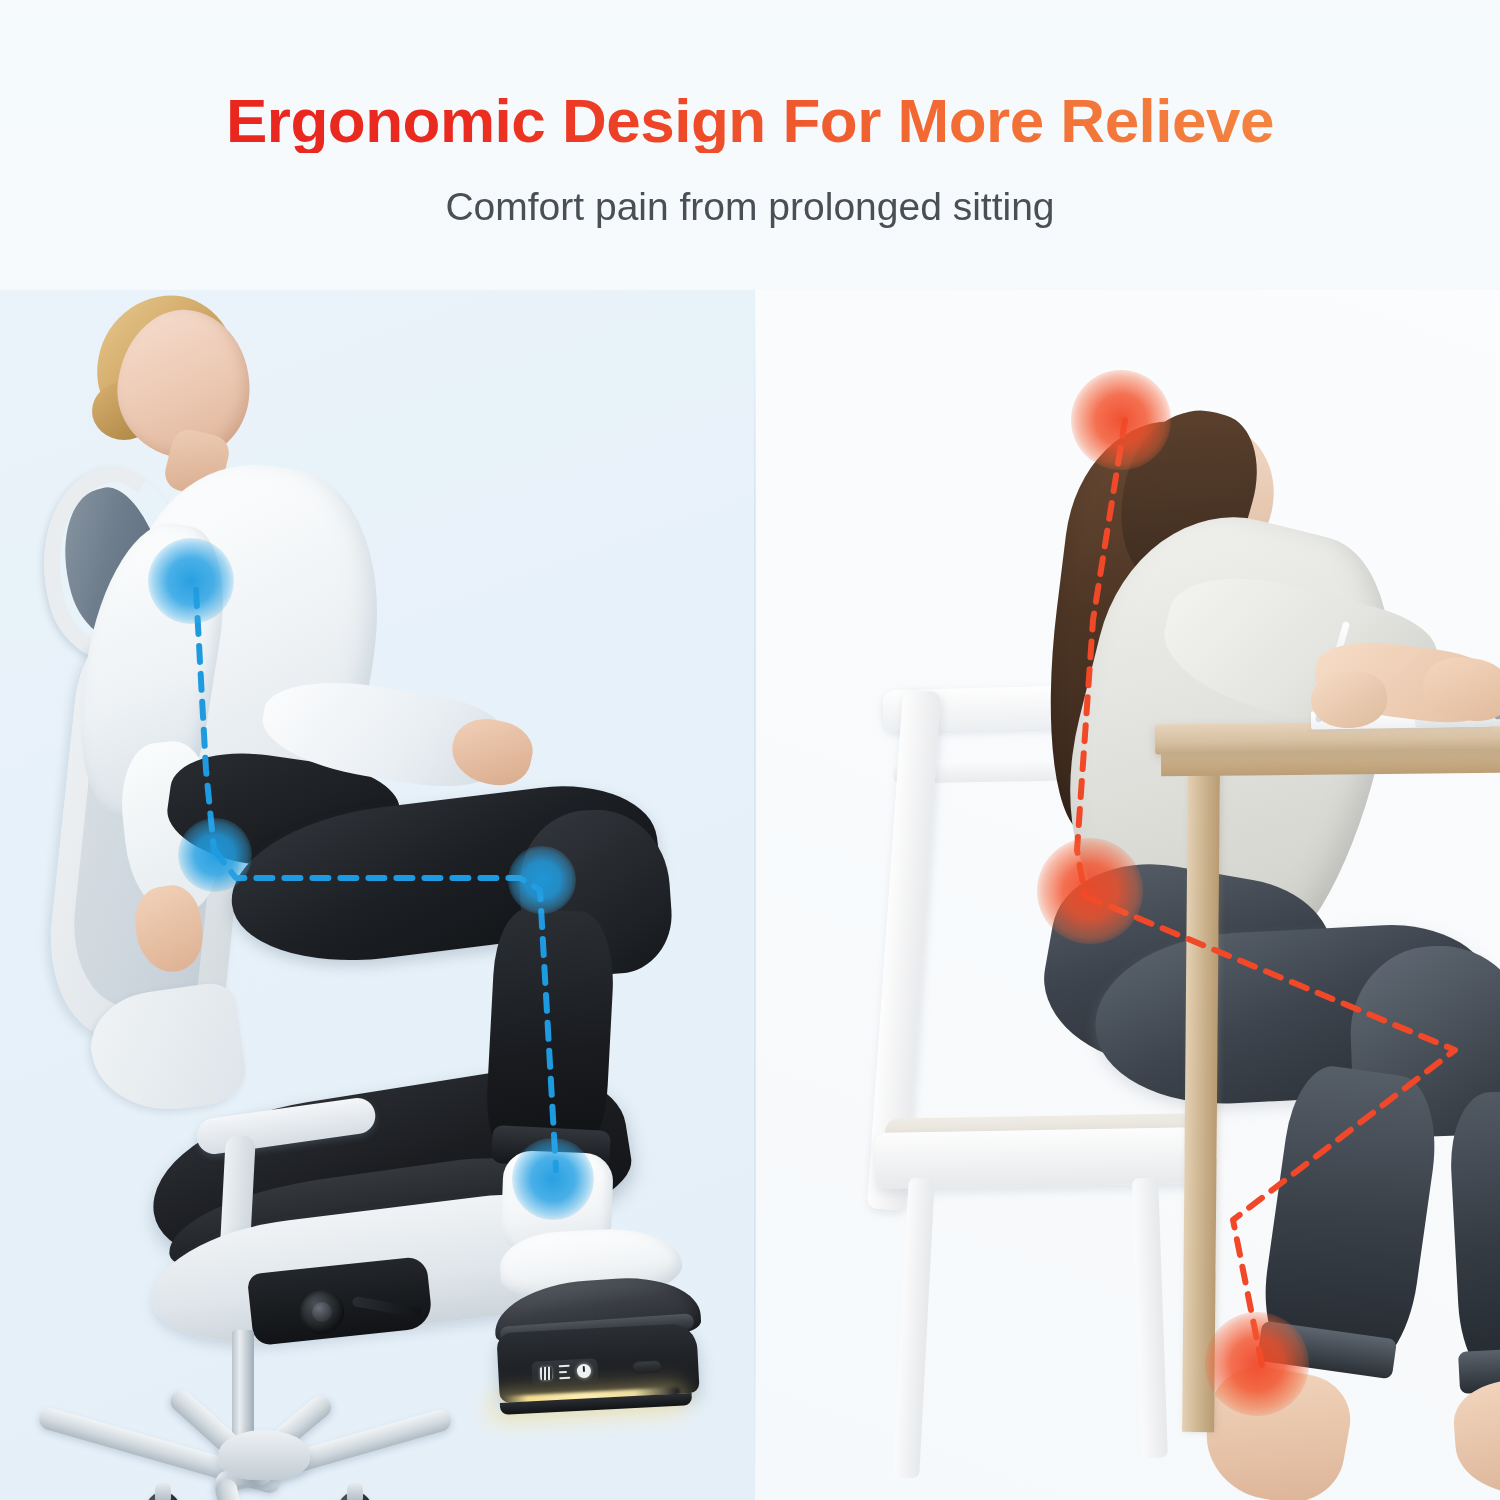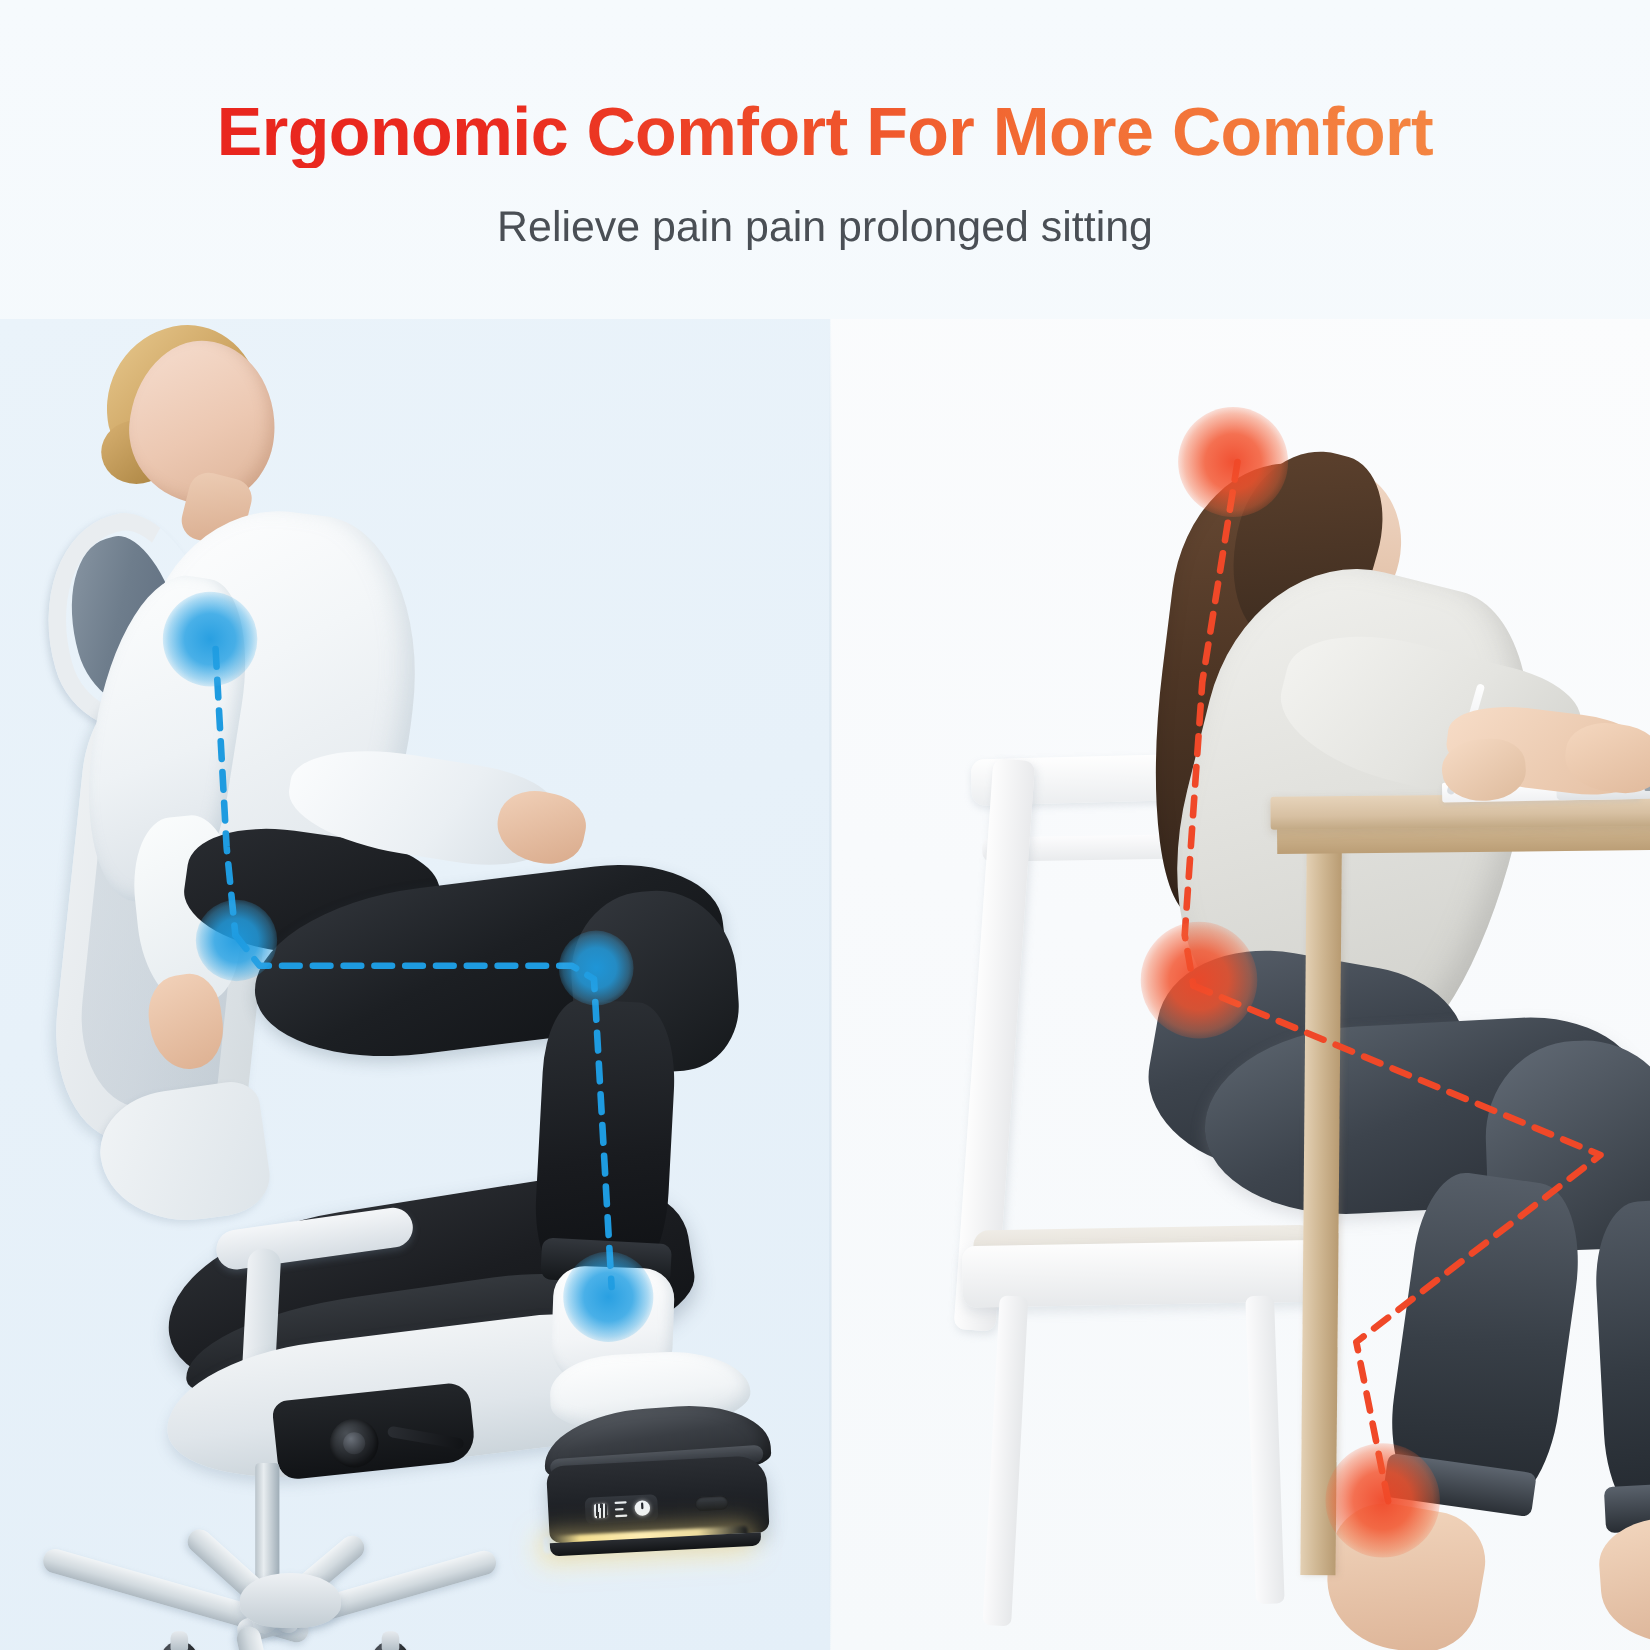--- a/index.html
+++ b/index.html
@@ -314,22 +314,22 @@
   .dot-red { background:radial-gradient(circle,rgba(240,72,40,.95) 0%, rgba(243,82,44,.82) 36%,
       rgba(246,100,56,.42) 62%, rgba(248,130,90,0) 78%); }
   .posture-svg { position:absolute; inset:0; width:100%; height:100%; overflow:visible; }
 </style>
 </head>
 <body>
 
 <div class="stage">
 
   <div class="header">
-    <div class="title">Ergonomic Comfort For More Comfort</div>
-    <div class="subtitle">Relieve pain pain prolonged sitting</div>
+    <div class="title">Ergonomic Design For More Relieve</div>
+    <div class="subtitle">Comfort pain from prolonged sitting</div>
   </div>
 
   <div class="panels">
 
     <div class="panel panel-left">
       <div class="scene">
 
         <div class="headrest">
           <div class="hr-outer"></div>
             <div class="hr-inner"></div>

